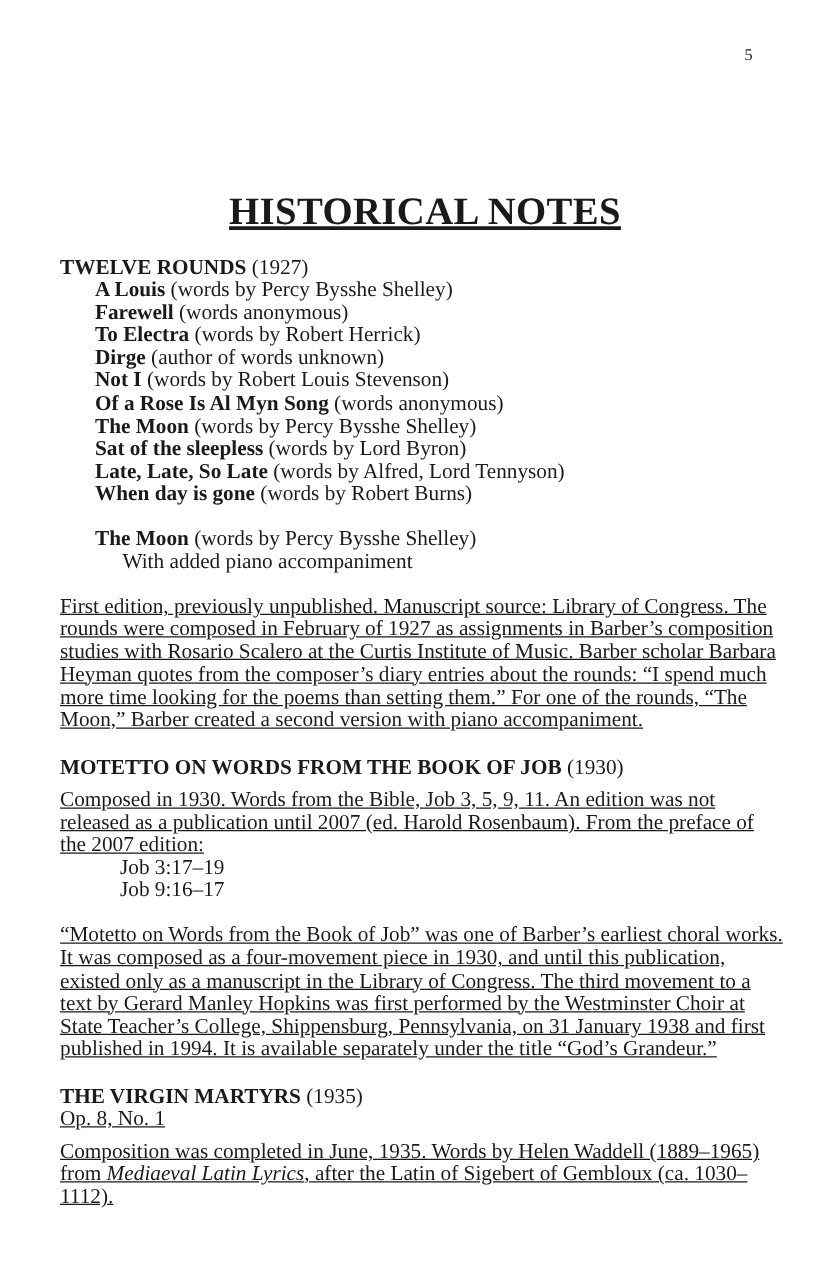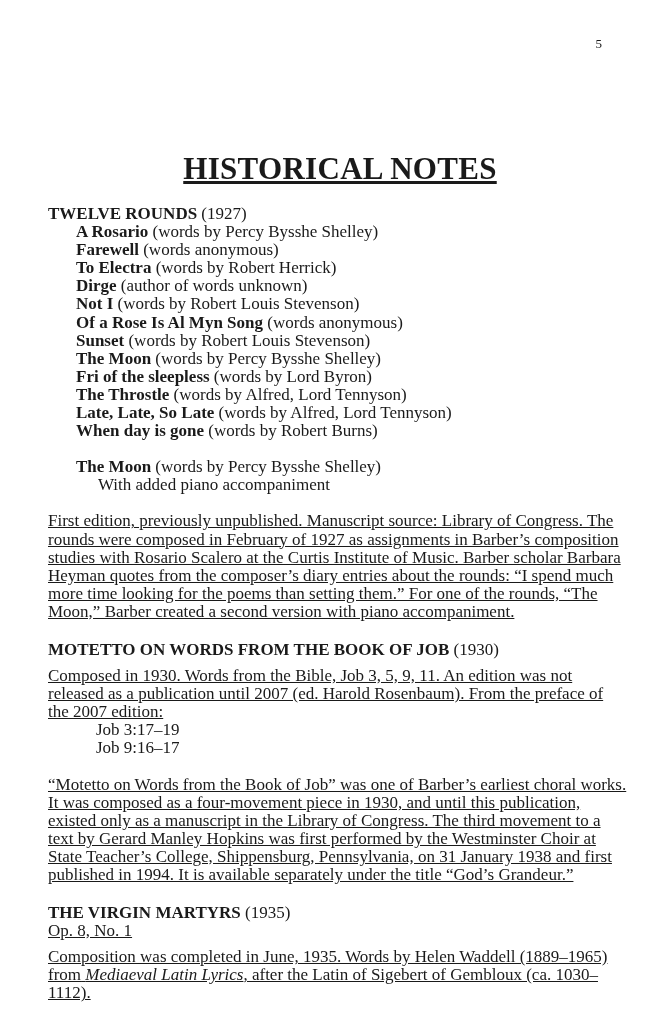--- a/index.html
+++ b/index.html
@@ -79,30 +79,28 @@
 
 <div class="page-number">5</div>
 
 <h1 class="page-title">HISTORICAL NOTES</h1>
 
 <div class="content">
 
   <div>
     <p class="section-heading"><span>TWELVE ROUNDS</span> <span class="year">(1927)</span></p>
     <ul class="work-list">
-      <li><span class="work-title">A Rosario</span> <span>(words by Percy Bysshe Shelley)</span></li>
+      <li><span class="work-title">A Louis</span> <span>(words by Percy Bysshe Shelley)</span></li>
       <li><span class="work-title">Farewell</span> <span>(words anonymous)</span></li>
       <li><span class="work-title">To Electra</span> <span>(words by Robert Herrick)</span></li>
       <li><span class="work-title">Dirge</span> <span>(author of words unknown)</span></li>
       <li><span class="work-title">Not I</span> <span>(words by Robert Louis Stevenson)</span></li>
       <li><span class="work-title">Of a Rose Is Al Myn Song</span> <span>(words anonymous)</span></li>
-      <li><span class="work-title">Sunset</span> <span>(words by Robert Louis Stevenson)</span></li>
       <li><span class="work-title">The Moon</span> <span>(words by Percy Bysshe Shelley)</span></li>
-      <li><span class="work-title">Fri of the sleepless</span> <span>(words by Lord Byron)</span></li>
-      <li><span class="work-title">The Throstle</span> <span>(words by Alfred, Lord Tennyson)</span></li>
+      <li><span class="work-title">Sat of the sleepless</span> <span>(words by Lord Byron)</span></li>
       <li><span class="work-title">Late, Late, So Late</span> <span>(words by Alfred, Lord Tennyson)</span></li>
       <li><span class="work-title">When day is gone</span> <span>(words by Robert Burns)</span></li>
     </ul>
     <div class="spacer-14"></div>
     <ul class="work-list">
       <li><span class="work-title">The Moon</span> <span>(words by Percy Bysshe Shelley)</span></li>
       <li class="sub-note">With added piano accompaniment</li>
     </ul>
     <div class="gap-a"></div>
     <p class="para">First edition, previously unpublished. Manuscript source: Library of Congress. The rounds were composed in February of 1927 as assignments in Barber’s composition studies with Rosario Scalero at the Curtis Institute of Music. Barber scholar Barbara Heyman quotes from the composer’s diary entries about the rounds: “I spend much more time looking for the poems than setting them.” For one of the rounds, “The Moon,” Barber created a second version with piano accompaniment.</p>

